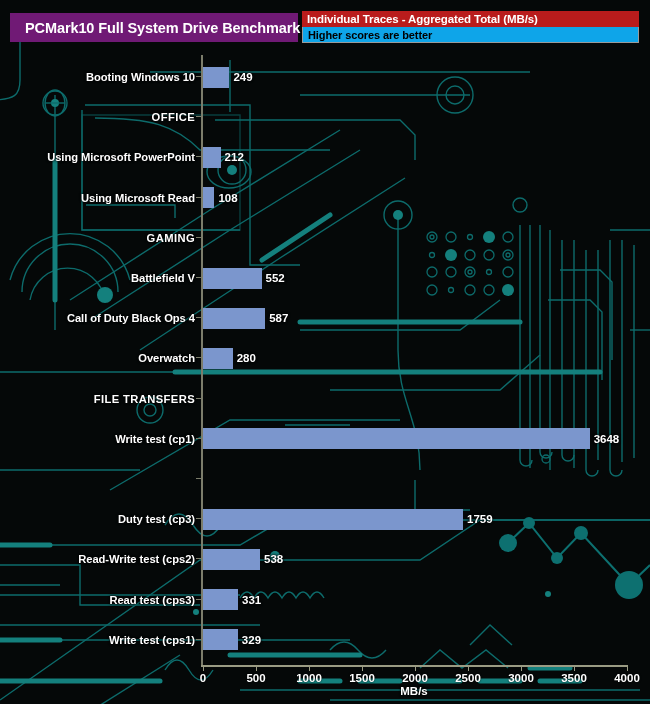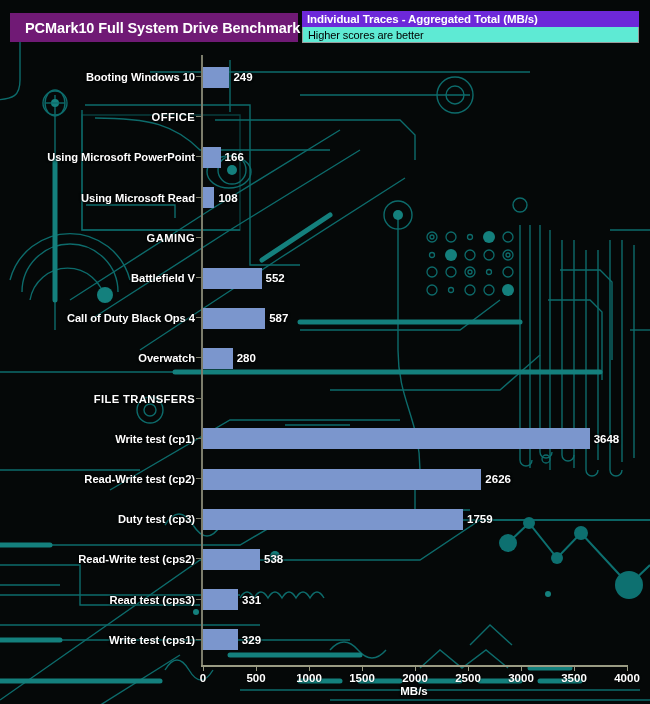--- a/index.html
+++ b/index.html
@@ -38,35 +38,35 @@
     padding-left: 15px;
     letter-spacing: -0.1px;
     white-space: nowrap;
   }
   #subtitle-block {
     position: absolute;
     left: 302px; top: 11px;
     width: 337px;
   }
   #subtitle-top {
-    background: #6d28d9;
+    background: #b91c1c;
     color: #ffffff;
     font-size: 11.5px;
     font-weight: bold;
     height: 16px;
     line-height: 16px;
     padding-left: 5px;
     white-space: nowrap;
     letter-spacing: -0.1px;
   }
   #subtitle-bottom {
-    background: #5eead4;
+    background: #0ea5e9;
     color: #000000;
     font-size: 11px;
-    font-weight: normal;
+    font-weight: bold;
     height: 16px;
     line-height: 16px;
     padding-left: 5px;
     white-space: nowrap;
     border: 1px solid #9a9a9a;
     border-top: none;
     letter-spacing: -0.1px;
   }
 
   
@@ -342,21 +342,21 @@
         <span class="row-label">Booting Windows 10</span>
         <div class="bar" style="width: 26.394px; background: rgb(123, 150, 205);"></div>
         <span class="bar-value" style="left: 233.394px;">249</span>
       </div>
       <div class="row group" style="top: 50.2px; padding-left: 22px;">
         <span class="row-label">OFFICE</span>
       </div>
       <div class="row" style="top: 90.4px;">
         <span class="row-label">Using Microsoft PowerPoint</span>
         <div class="bar" style="width: 17.596px; background: rgb(123, 150, 205);"></div>
-        <span class="bar-value" style="left: 224.596px;">166</span>
+        <span class="bar-value" style="left: 224.596px;">212</span>
       </div>
       <div class="row" style="top: 130.6px;">
         <span class="row-label">Using Microsoft Read</span>
         <div class="bar" style="width: 11.448px; background: rgb(123, 150, 205);"></div>
         <span class="bar-value" style="left: 218.448px;">108</span>
       </div>
       <div class="row group" style="top: 170.8px;">
         <span class="row-label">GAMING</span>
       </div>
       <div class="row" style="top: 211px;">
@@ -374,25 +374,20 @@
         <div class="bar" style="width: 29.68px; background: rgb(123, 150, 205);"></div>
         <span class="bar-value" style="left: 236.68px;">280</span>
       </div>
       <div class="row group" style="top: 331.6px; padding-left: 36px;">
         <span class="row-label">FILE TRANSFERS</span>
       </div>
       <div class="row" style="top: 371.8px;">
         <span class="row-label">Write test (cp1)</span>
         <div class="bar" style="width: 386.688px; background: rgb(123, 150, 205);"></div>
         <span class="bar-value" style="left: 593.688px;">3648</span>
-      </div>
-      <div class="row" style="top: 412px;">
-        <span class="row-label">Read-Write test (cp2)</span>
-        <div class="bar" style="width: 278.356px; background: rgb(123, 150, 205);"></div>
-        <span class="bar-value" style="left: 485.356px;">2626</span>
       </div>
       <div class="row" style="top: 452.2px;">
         <span class="row-label">Duty test (cp3)</span>
         <div class="bar" style="width: 260.018px; background: rgb(123, 150, 205);"></div>
         <span class="bar-value" style="left: 467.018px;">1759</span>
       </div>
       <div class="row" style="top: 492.4px;">
         <span class="row-label">Read-Write test (cps2)</span>
         <div class="bar" style="width: 57.028px; background: rgb(123, 150, 205);"></div>
         <span class="bar-value" style="left: 264.028px;">538</span>

